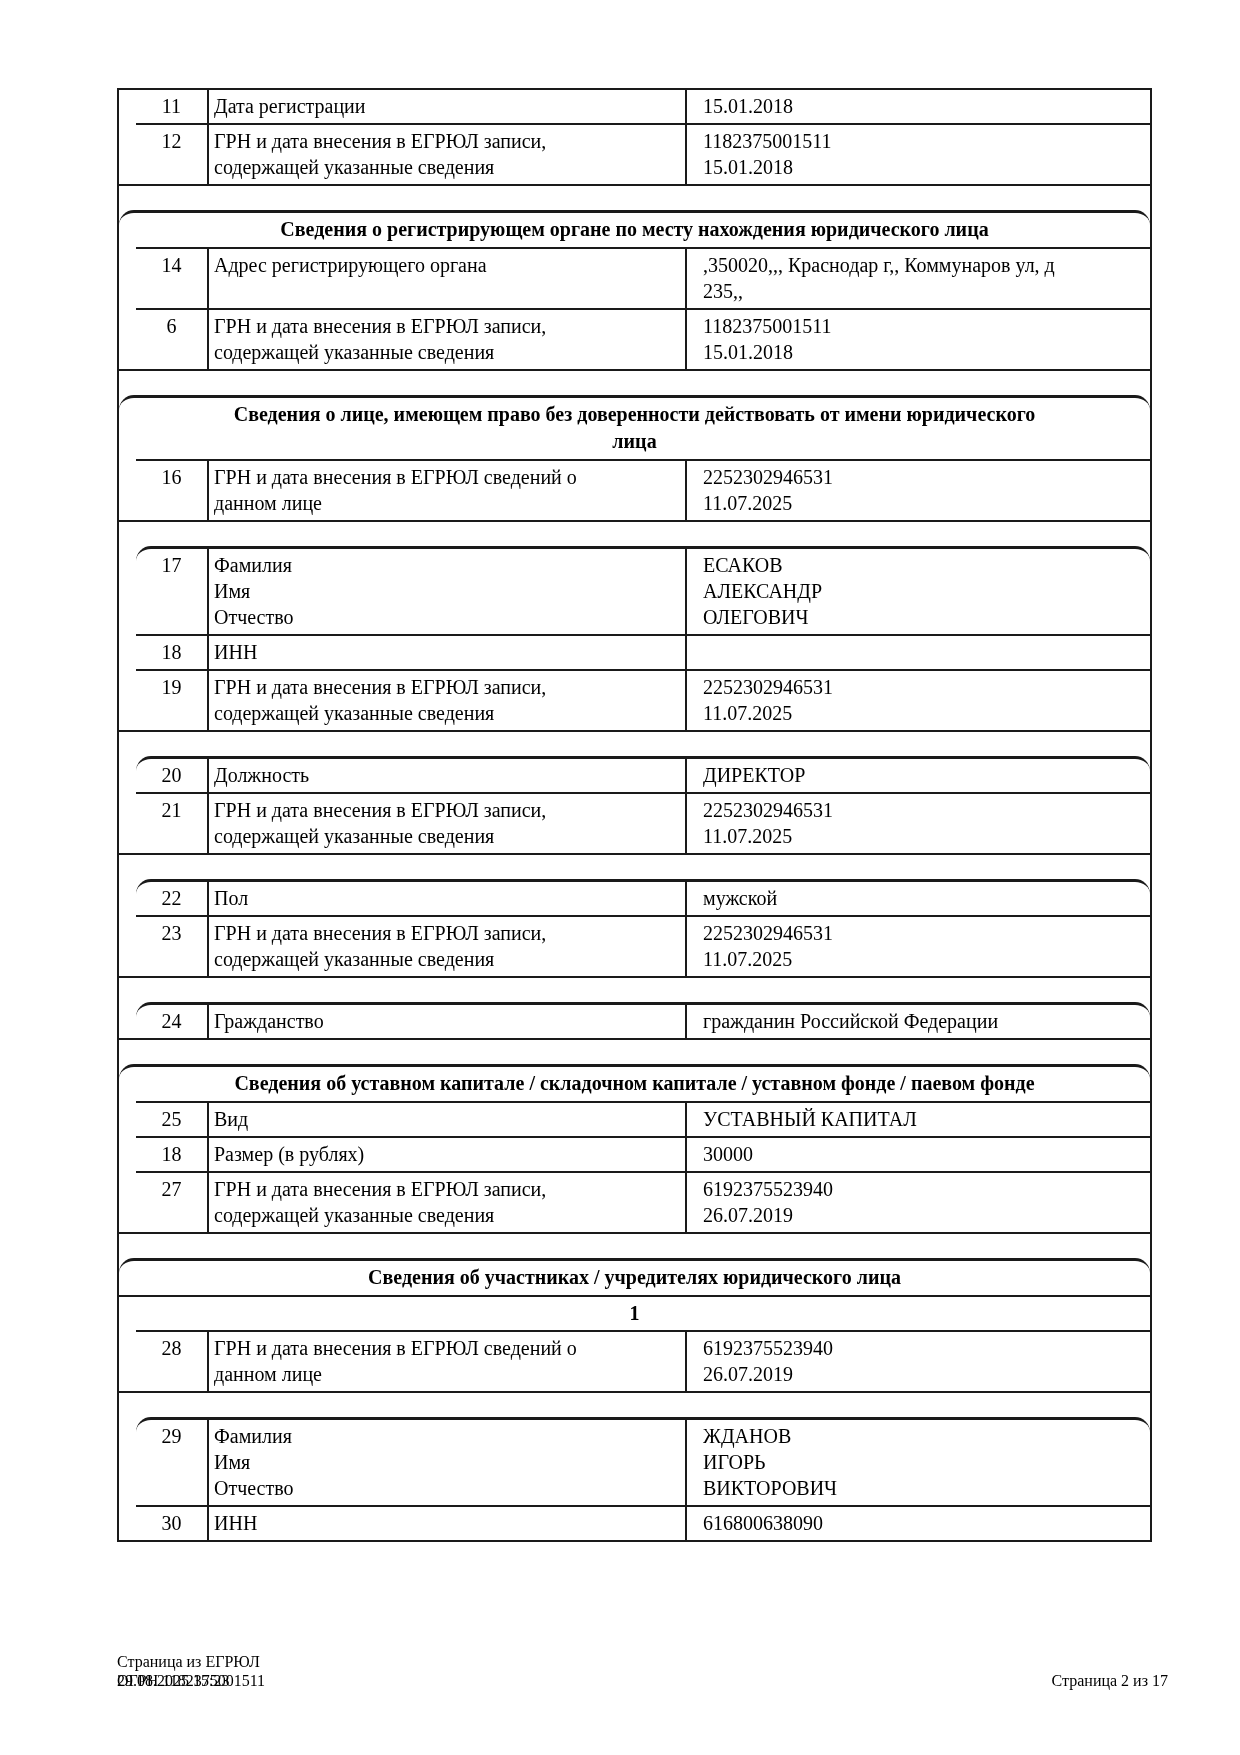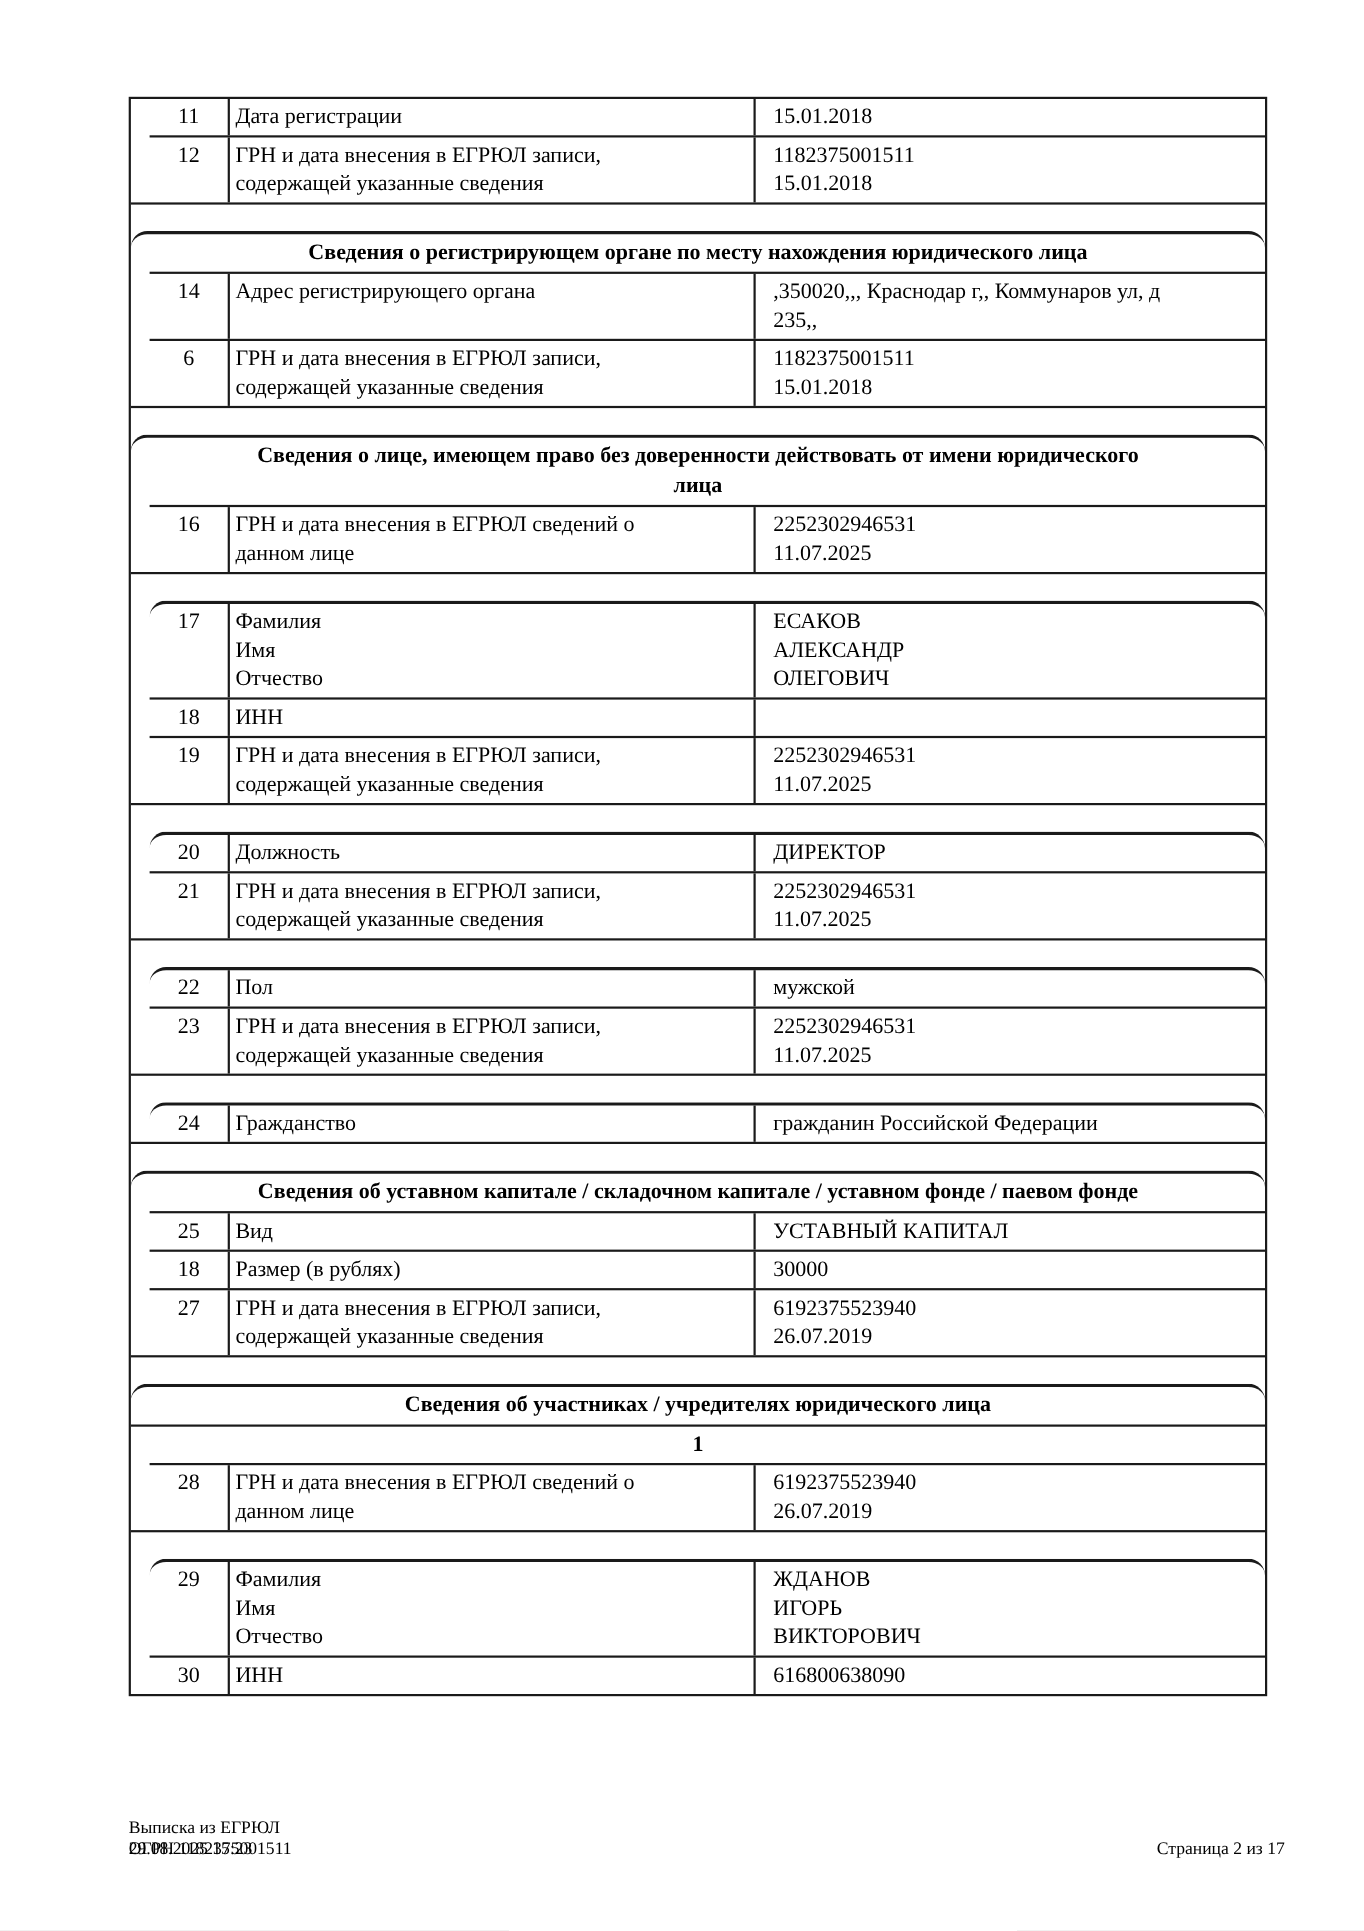--- a/index.html
+++ b/index.html
@@ -201,19 +201,19 @@
 ВИКТОРОВИЧ</div>
       </div>
       <div class="row item">
         <div class="cell num">30</div>
         <div class="cell label">ИНН</div>
         <div class="cell value">616800638090</div>
       </div>
     </div>
 
   <div class="footer-left">
-    <div>Выписка из ЕГРЮЛ</div>
+    <div>Страница из ЕГРЮЛ</div>
     <div>29.08.2025 15:23</div>
   </div>
   <div class="footer-center">ОГРН 1182375001511</div>
   <div class="footer-right">Страница 2 из 17</div>
 
 </div>
 
 </body></html>

